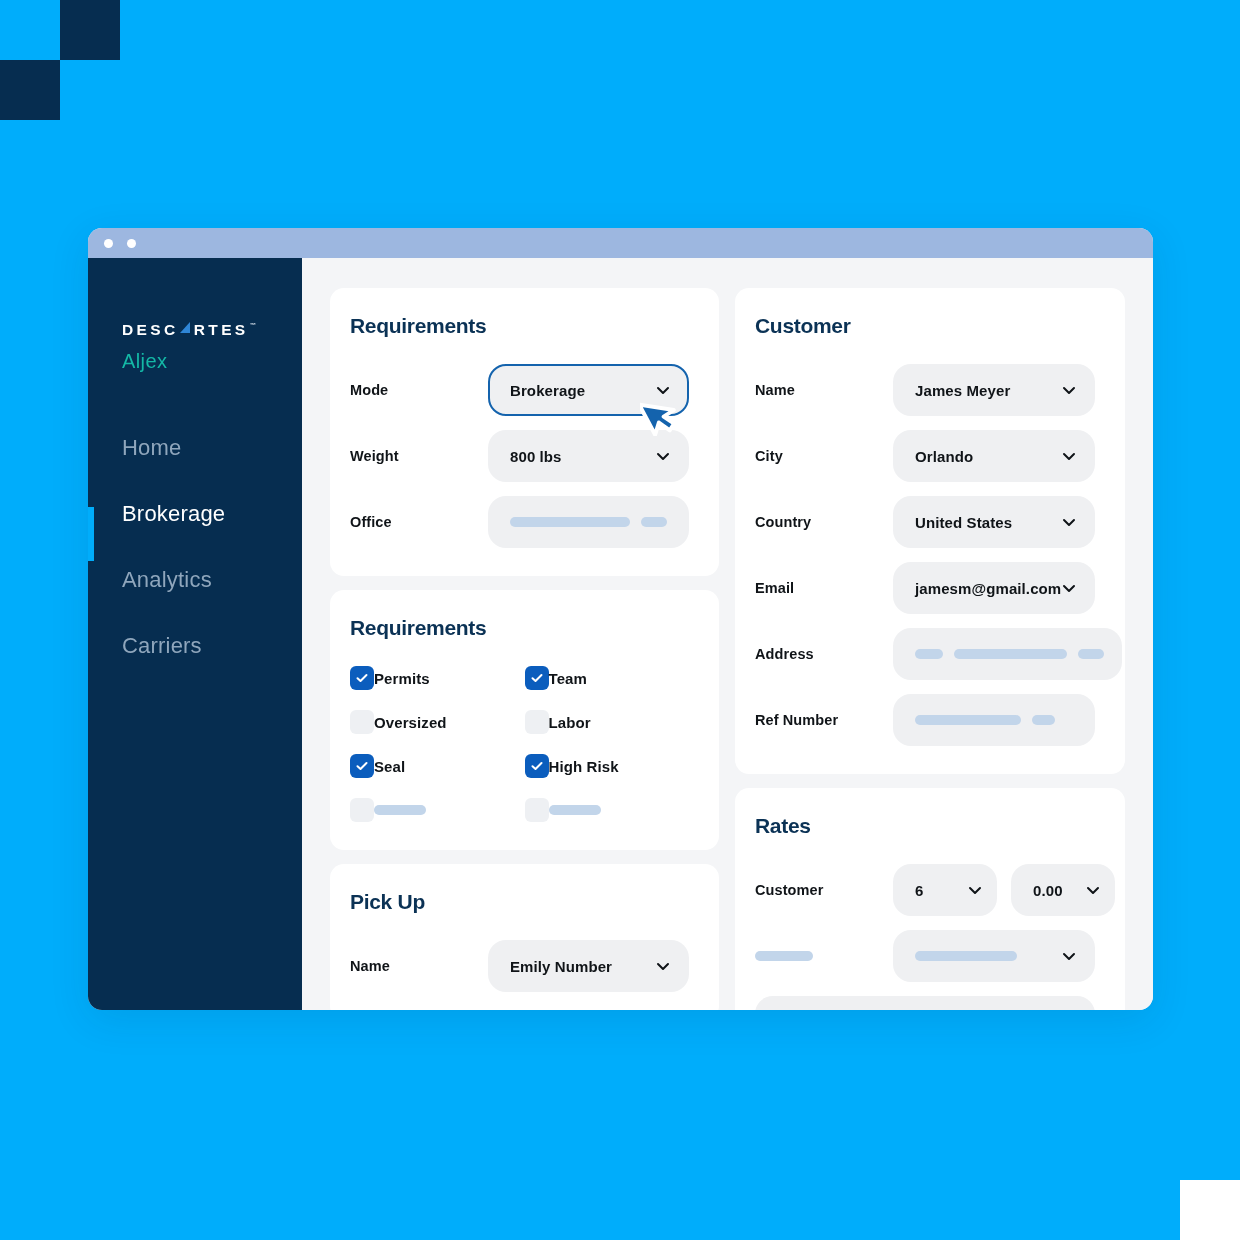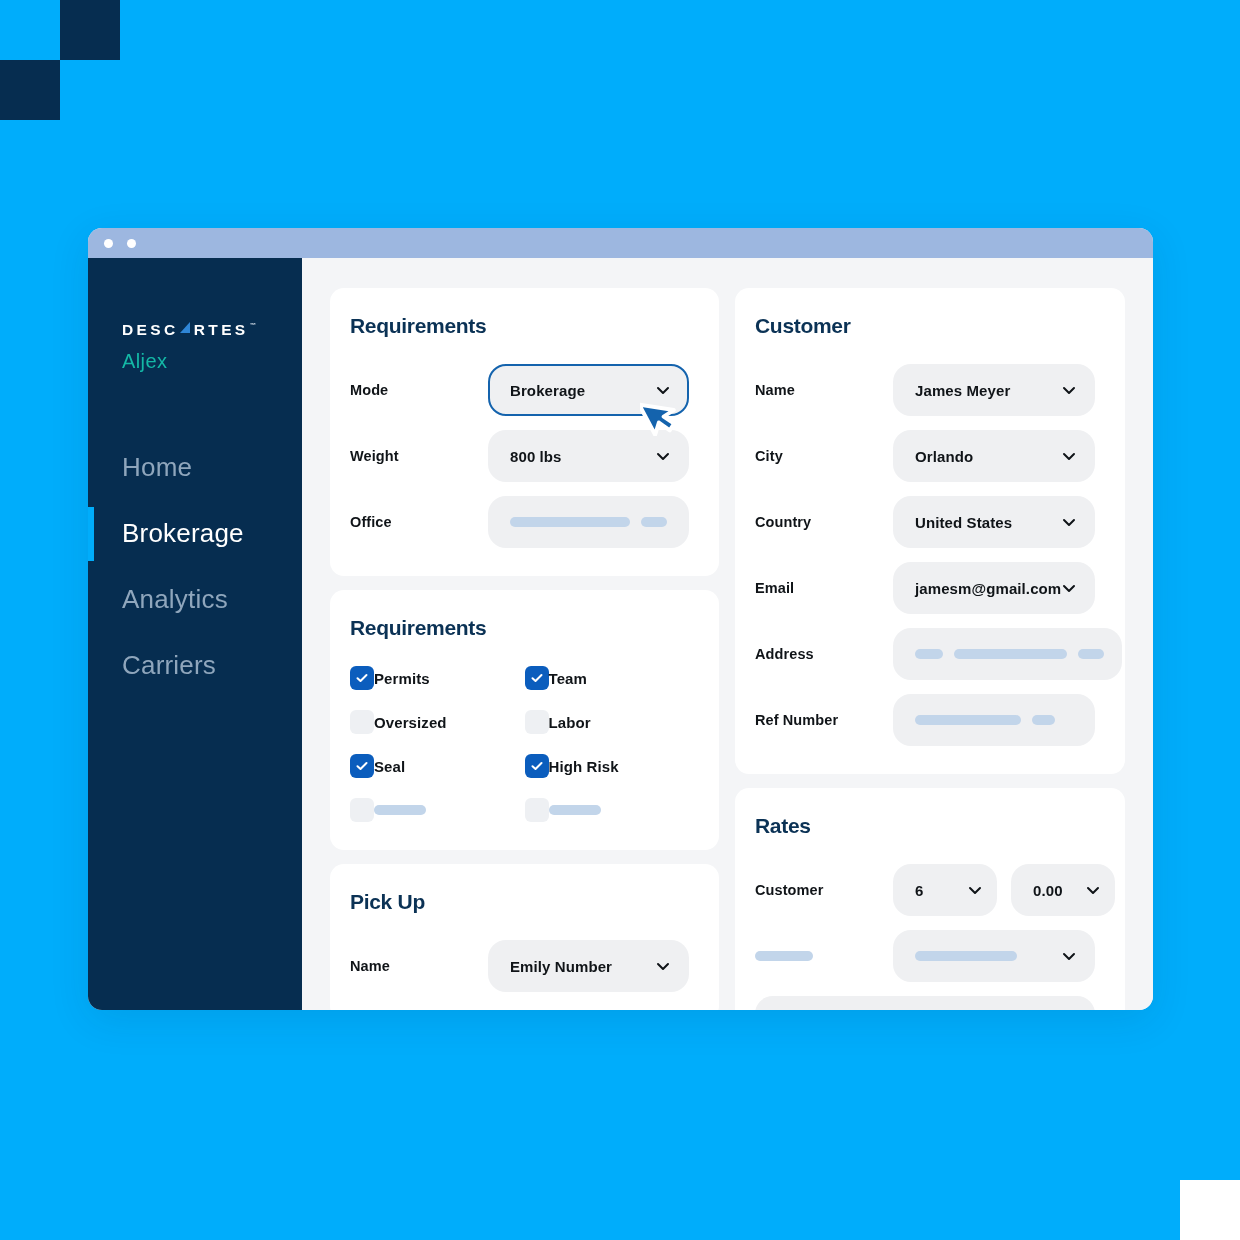--- a/index.html
+++ b/index.html
@@ -110,24 +110,24 @@
     font-size: 20px;
     letter-spacing: 0.4px;
     margin-top: 12px;
     font-weight: 400;
   }
 
   .nav { position: relative; }
   .nav-item {
     height: 66px;
     display: flex;
-    align-items: center;
+    align-items: flex-start;
     padding-left: 34px;
     color: #8fa6bc;
-    font-size: 26px;
+    font-size: 22px;
     position: relative;
     letter-spacing: 0.2px;
   }
   .nav-item.active {
     color: #ffffff;
   }
   .nav-item.active::before {
     content: "";
     position: absolute;
     left: 0;

